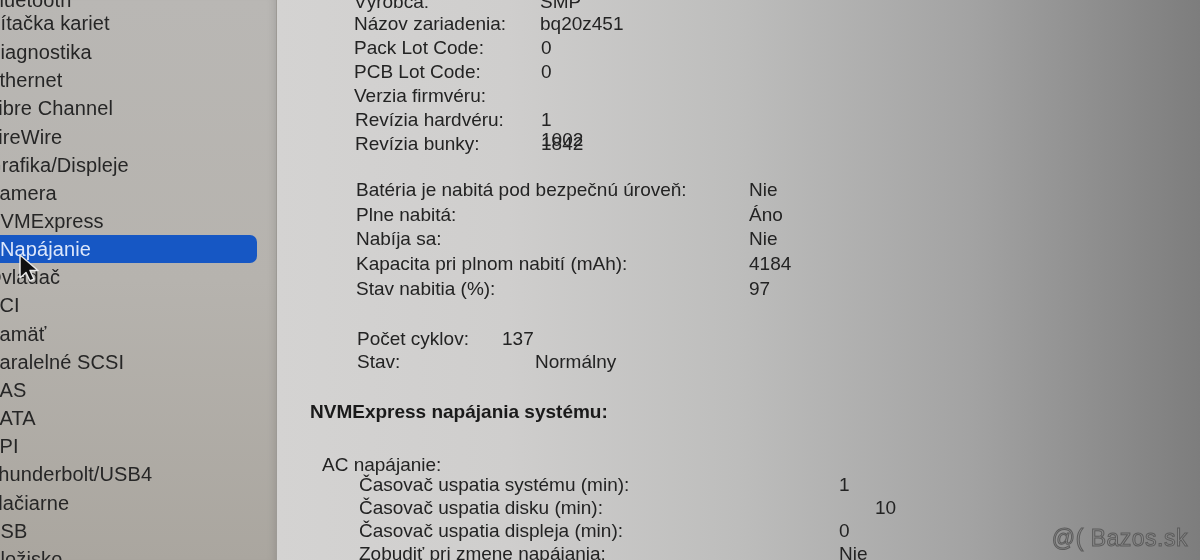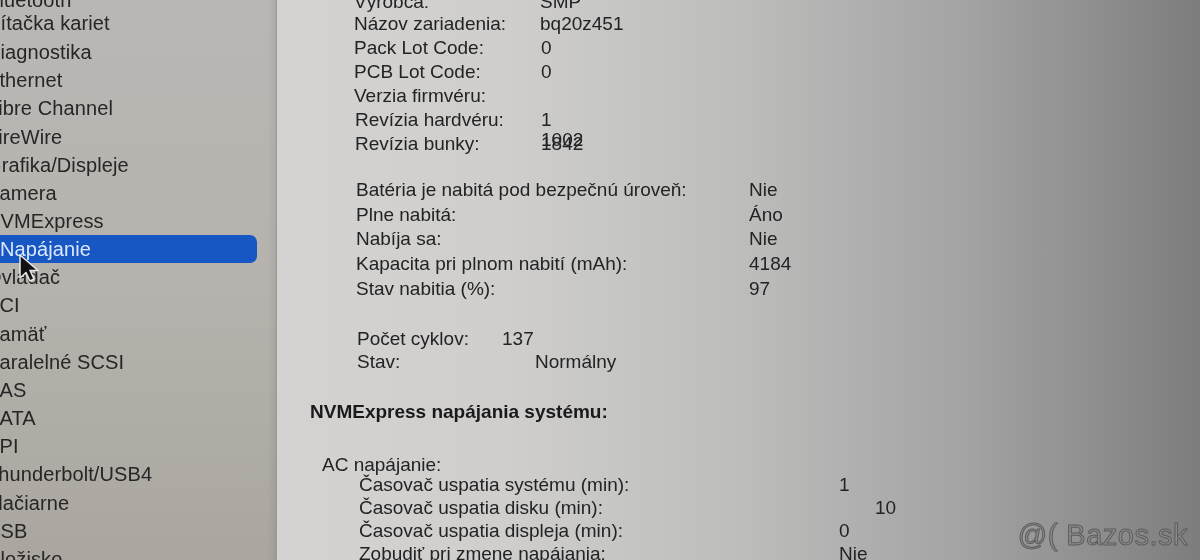--- a/index.html
+++ b/index.html
@@ -70,21 +70,21 @@
       position: absolute;
       font-size: 19px;
       font-weight: bold;
       color: #1a1a1a;
       white-space: nowrap;
     }
     .watermark {
       position: absolute;
       right: 12px;
       bottom: 8px;
-      font-size: 29px;
+      font-size: 23px;
       color: #8a8a8a;
       -webkit-text-stroke: 1px #5c5c5c;
       letter-spacing: 0.5px;
       white-space: nowrap;
     }
   </style>
 </head>
 <body>
 
 <div class="root">

